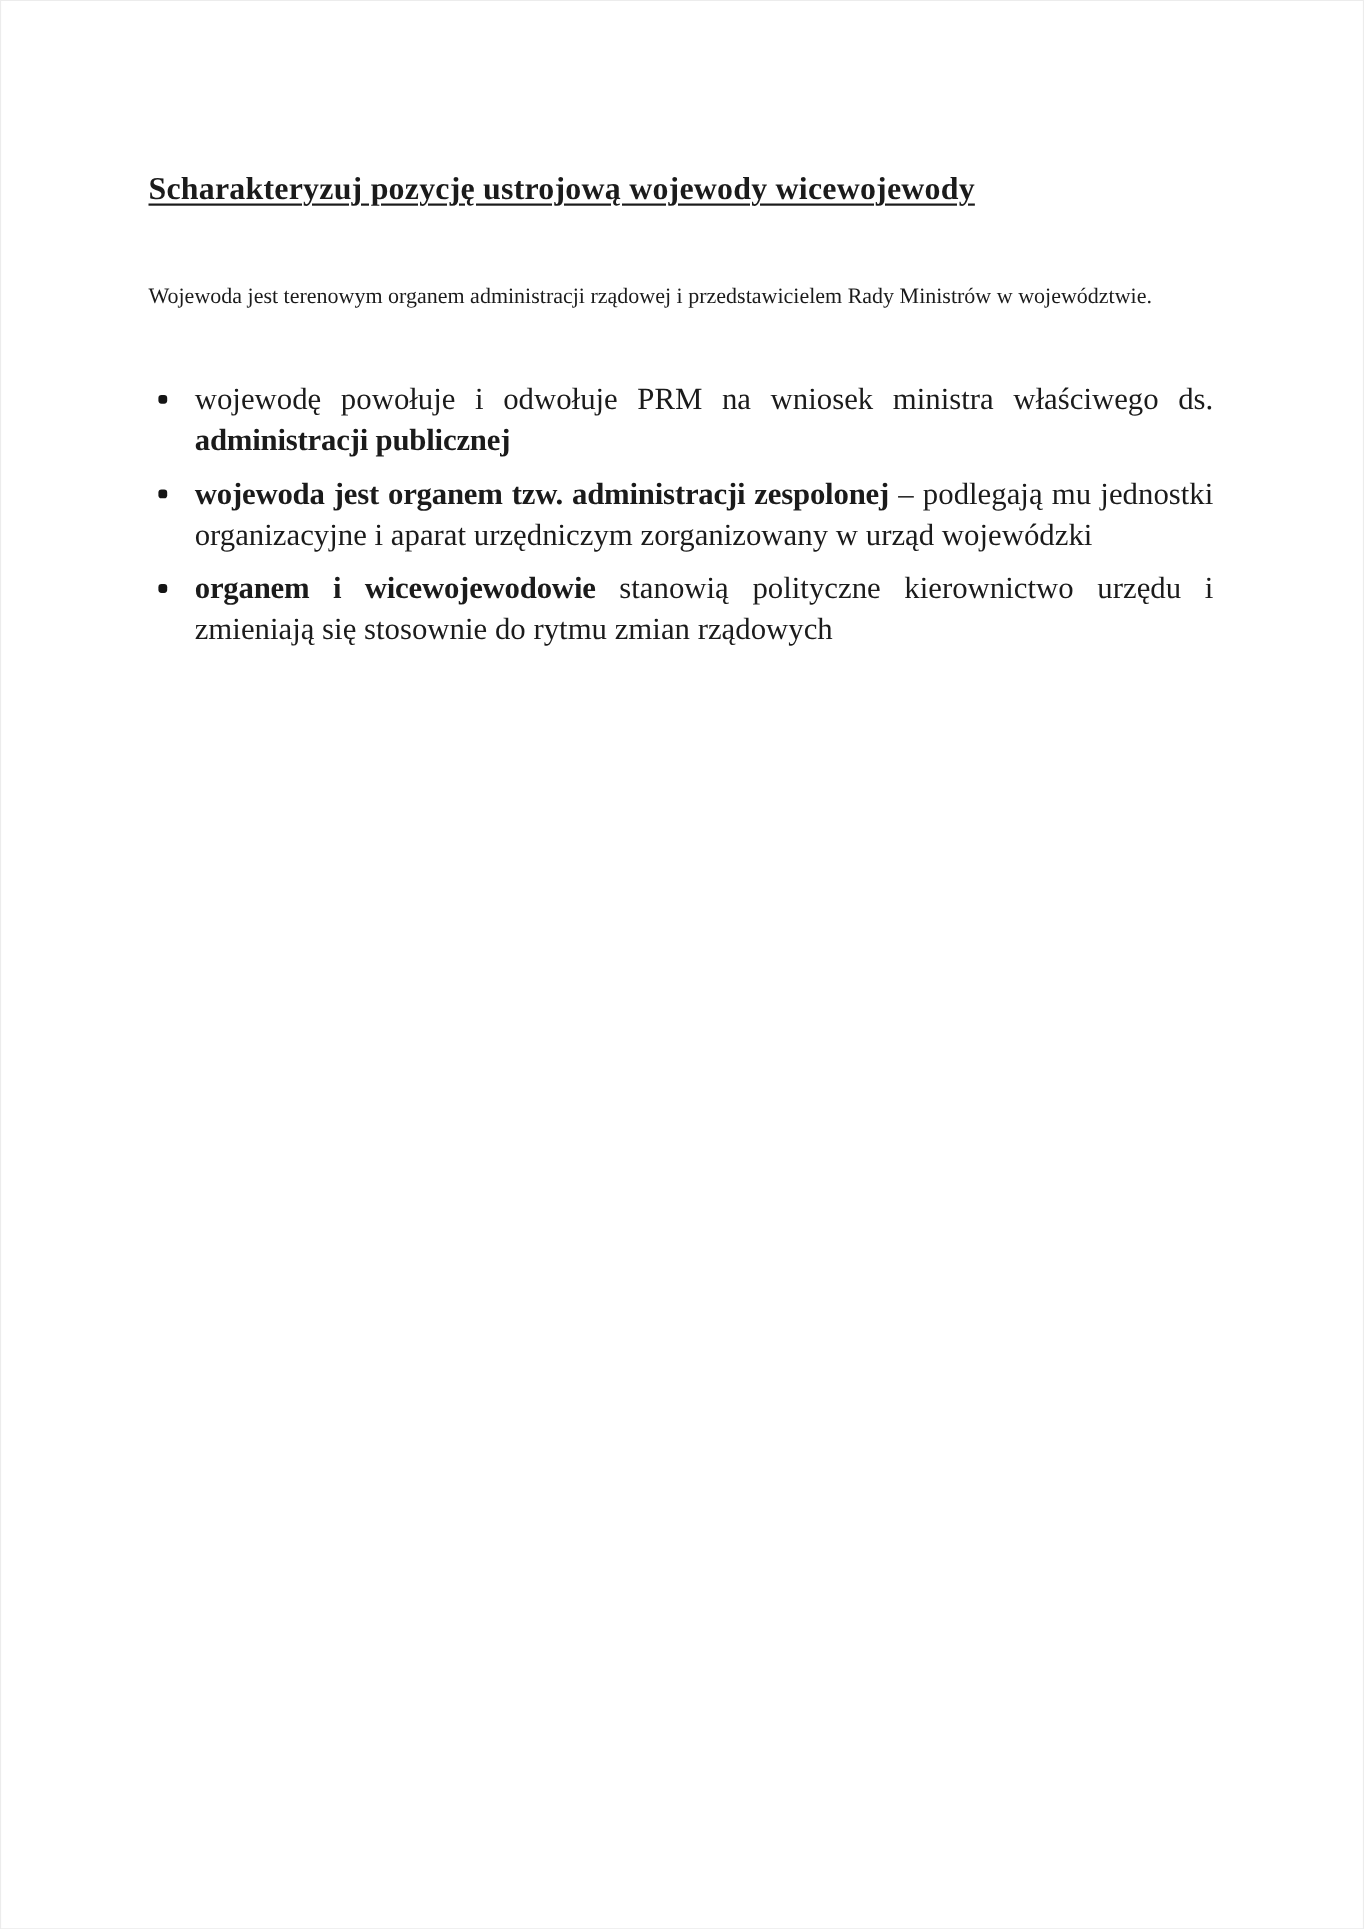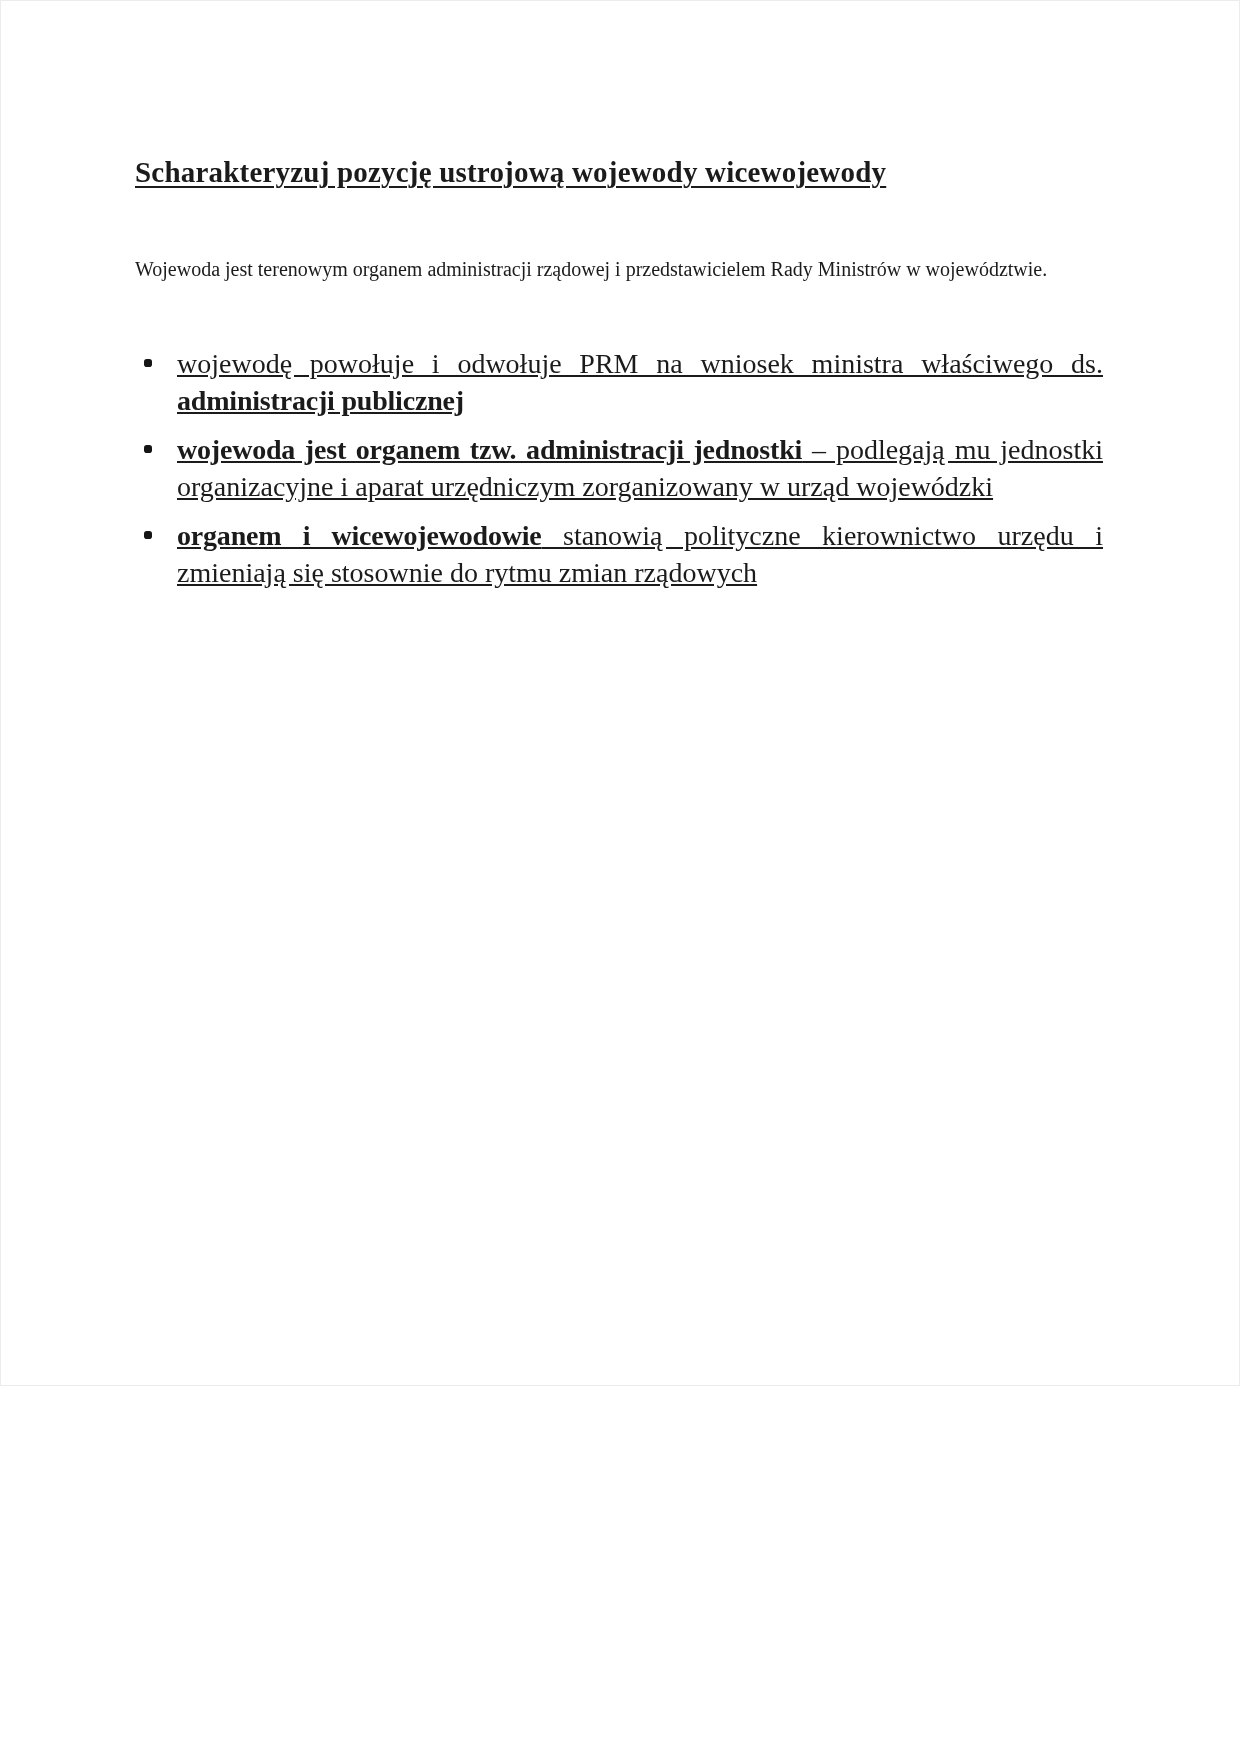--- a/index.html
+++ b/index.html
@@ -3,21 +3,21 @@
 <meta charset="utf-8">
 <style>
   html, body {
     margin: 0;
     padding: 0;
     background: #ffffff;
   }
   .page {
     position: relative;
     width: 1240px;
-    height: 1386px;
+    height: 1754px;
     background: #ffffff;
     box-sizing: border-box;
     padding: 156px 137px 0 135px;
     overflow: hidden;
     font-family: "Liberation Serif", "DejaVu Serif", serif;
     color: #1b1b1b;
     box-shadow: inset 0 0 0 1px #ececec;
   }
   .title {
     margin: 0;
@@ -33,21 +33,20 @@
     margin: 60px 0 0 0;
     font-size: 20px;
     line-height: 40px;
     text-align: justify;
     text-justify: inter-word;
   }
   .bullets {
     list-style: none;
     margin: 56px 0 0 0;
     padding: 0;
-    text-decoration: underline;
   }
   .bullets li {
     position: relative;
     padding-left: 42px;
     margin-bottom: 12px;
     font-size: 28px;
     line-height: 37px;
   }
   .bullets li .marker {
     position: absolute;
@@ -76,20 +75,20 @@
 
   <p class="intro">Wojewoda jest terenowym organem administracji rządowej i przedstawicielem Rady Ministrów w województwie.</p>
 
   <ul class="bullets">
       <li>
         <span class="marker"></span>
         <span class="bullet-text"><span>wojewodę powołuje i odwołuje PRM na wniosek ministra właściwego ds. </span><span class="heavy">administracji publicznej</span></span>
       </li>
       <li>
         <span class="marker"></span>
-        <span class="bullet-text"><span class="heavy">wojewoda jest organem tzw. administracji jednostki</span><span> – podlegają mu jednostki organizacyjne i aparat urzędniczym zorganizowany w urząd wojewódzki</span></span>
+        <span class="bullet-text"><span class="heavy">wojewoda jest organem tzw. administracji zespolonej</span><span> – podlegają mu jednostki organizacyjne i aparat urzędniczym zorganizowany w urząd wojewódzki</span></span>
       </li>
       <li>
         <span class="marker"></span>
         <span class="bullet-text"><span class="heavy">organem i wicewojewodowie</span><span> stanowią polityczne kierownictwo urzędu i zmieniają się stosownie do rytmu zmian rządowych</span></span>
       </li>
     </ul>
 </div>
 
 </body></html>

